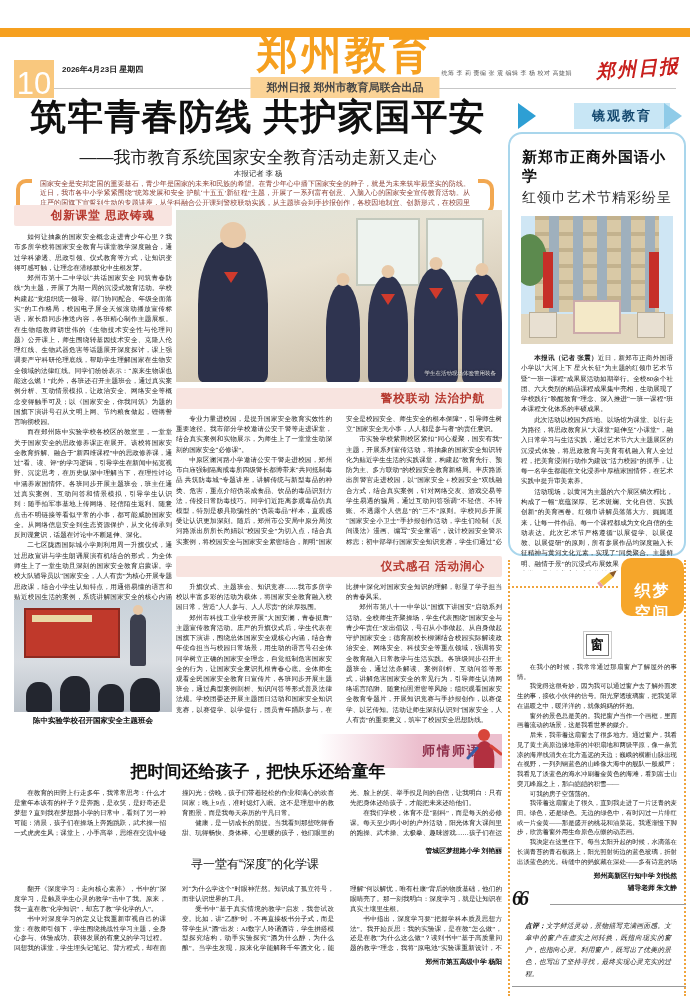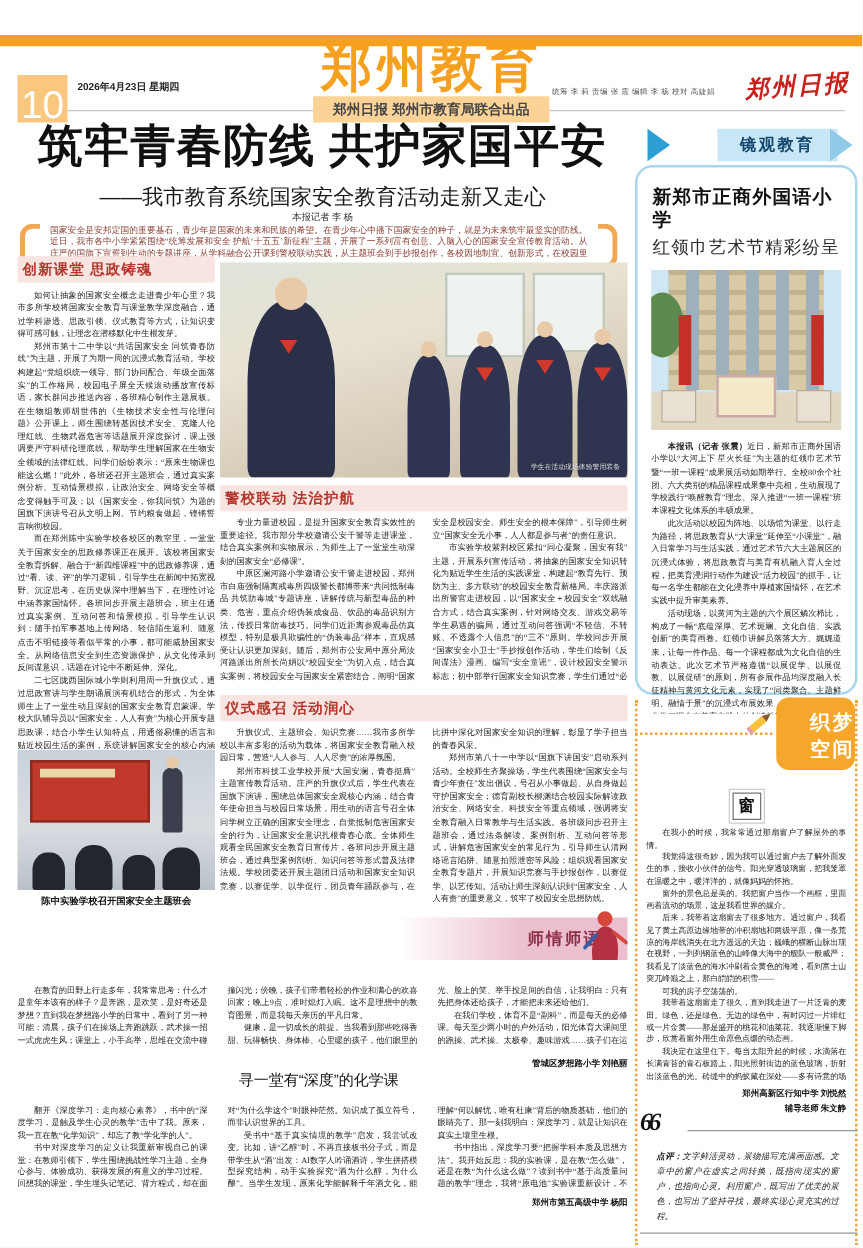--- a/index.html
+++ b/index.html
@@ -24,21 +24,21 @@
   .subhead{position:absolute;left:14px;width:488px;top:146px;text-align:center;font-size:17px;font-weight:normal;
         color:#1a1a1a;font-family:"Liberation Sans",sans-serif;}
   .byline{position:absolute;left:14px;width:488px;top:169px;text-align:center;font-size:7.5px;color:#333;}
   .intro{position:absolute;left:40px;width:430px;top:180px;height:26px;overflow:hidden;font-size:7px;line-height:1.35;
         text-align:justify;color:#8C4036;}
   .bracket{position:absolute;top:179px;width:12px;height:28px;border:4px solid #F2A851;}
   .bracket.l{left:16px;border-right:none;border-radius:10px 0 0 10px;}
   .bracket.r{left:478px;border-left:none;border-radius:0 10px 10px 0;}
   
   .sec-band{background:#F8E4E0;color:#B5362C;font-family:"Liberation Sans",sans-serif;font-weight:bold;
-        font-size:11.5px;text-align:left;padding:3px 4px;border-radius:2px;letter-spacing:1px;}
+        font-size:11.5px;text-align:right;padding:3px 17px;border-radius:2px;letter-spacing:1px;}
   
   .col-left{position:absolute;left:14px;top:205px;width:158px;}
   .col-left .body{margin-top:6px;height:382px;overflow:hidden;font-size:6.6px;line-height:1.56;text-align:justify;color:#222;}
   .para{margin:0;text-indent:2em;}
   .photo-left{position:absolute;left:14px;top:600px;width:158px;height:112px;overflow:hidden;
         background:linear-gradient(180deg,#c9d2da 0%,#d9dde2 55%,#b9c0c8 100%);}
   .pl-screen{position:absolute;left:10px;top:8px;width:92px;height:46px;background:#c0392b;border:2px solid #8e2a20;}
   .pl-screen i{position:absolute;left:6px;top:5px;width:60px;height:7px;background:#e9d8a6;display:block;}
   .pl-teacher{position:absolute;right:26px;top:14px;width:16px;height:52px;background:#3c3f4e;border-radius:7px 7px 2px 2px;}
   .pl-teacher i{position:absolute;left:3px;top:-9px;width:10px;height:10px;border-radius:50%;background:#e8c9a8;display:block;}
@@ -100,21 +100,21 @@
   .sbp-tree{position:absolute;left:-8px;top:18px;width:34px;height:52px;border-radius:50%;background:#5c8a4e;}
   .sbp-stand{position:absolute;bottom:6px;width:26px;height:24px;background:#e8e0d2;border:1px solid #b9ae98;}
   .sbp-board{position:absolute;left:52px;bottom:10px;width:44px;height:30px;background:#f4e9c8;border:2px solid #caa;}
   .sb-body{margin-top:9px;height:218px;overflow:hidden;font-size:6.6px;line-height:1.56;text-align:justify;color:#222;}
   
   .dream-wrap{position:absolute;left:508px;top:560px;width:178px;height:436px;box-sizing:border-box;
         border-left:2px dotted #F0A43C;border-right:2px dotted #F0A43C;}
   .dream-topline{position:absolute;left:508px;top:586px;width:110px;border-top:2px dotted #F0A43C;}
   .dream-badge{position:absolute;left:621px;top:558px;width:63px;height:58px;background:#F6A62B;border-radius:10px;
         color:#fff;font-family:"Liberation Sans",sans-serif;font-weight:900;font-size:16px;line-height:1.35;
-        text-align:right;padding-top:10px;box-sizing:border-box;letter-spacing:2px;}
+        text-align:center;padding-top:22px;box-sizing:border-box;letter-spacing:2px;}
   .pencil{position:absolute;left:594px;top:562px;}
   .essay-title-wrap{position:absolute;left:508px;top:634px;width:178px;text-align:center;}
   .essay-title-char{display:inline-block;border:1px solid #777;outline:1px solid #ccc;outline-offset:2px;
         padding:1px 4px;font-size:13px;font-weight:bold;color:#111;}
   .essay-body{position:absolute;left:517px;top:662px;width:160px;height:204px;overflow:hidden;font-size:6.4px;
         line-height:1.52;text-align:justify;color:#222;}
   .essay-sign{position:absolute;left:517px;top:870px;width:160px;text-align:right;font-size:6.8px;font-weight:bold;line-height:1.7;color:#111;}
   .quote-mark{position:absolute;left:512px;top:888px;font-size:20px;font-weight:900;font-style:italic;
         color:#111;letter-spacing:-3px;line-height:1;}
   .quote-line1{position:absolute;left:550px;top:904px;width:136px;border-top:1px solid #999;}
@@ -213,20 +213,21 @@
   <div class="teacher-band">师情师语</div>
   <div class="artist">
     <svg width="36" height="44" viewBox="0 0 36 44">
       <circle cx="18" cy="9" r="6" fill="#d8453a"></circle>
       <path d="M8 42 C6 26 12 15 18 15 C25 15 30 24 28 42 Z" fill="#b23040"></path>
       <path d="M11 22 L2 32" stroke="#3a5fa8" stroke-width="3" stroke-linecap="round"></path>
       <path d="M25 20 L35 28" stroke="#d8453a" stroke-width="3" stroke-linecap="round"></path>
     </svg>
   </div>
 
+  <div class="art1-title">把时间还给孩子，把快乐还给童年</div>
   <div class="art1-body">
       <p class="para">在教育的田野上行走多年，我常常思考：什么才是童年本该有的样子？是奔跑，是欢笑，是好奇还是梦想？直到我在梦想路小学的日常中，看到了另一种可能：清晨，孩子们在操场上奔跑跳跃，武术操一招一式虎虎生风；课堂上，小手高举，思维在交流中碰撞闪光；傍晚，孩子们带着轻松的作业和满心的欢喜回家；晚上9点，准时熄灯入眠。这不是理想中的教育图景，而是我每天亲历的平凡日常。</p>
       <p class="para">健康，是一切成长的前提。当我看到那些吃得香甜、玩得畅快、身体棒、心里暖的孩子，他们眼里的光、脸上的笑、举手投足间的自信，让我明白：只有先把身体还给孩子，才能把未来还给他们。</p>
       <p class="para">在我们学校，体育不是“副科”，而是每天的必修课。每天至少两小时的户外活动，阳光体育大课间里的跑操、武术操、太极拳、趣味游戏……孩子们在运动中强健体魄，更在一招一式间磨炼意志、学会规则、感受美育。我至今记得那个叫黎明（化名）的孩子。他刚入学时体弱内向，走路总是低着头。自从加入武术社团，他像变了一个人：眼神亮了，声音响了，走路昂首挺胸。他的妈妈对我说：“这份自信，比考100分更让我开心。”那一刻我深深感到，这条路我们走对了。</p>
     </div>
   <div class="art-sign art1-sign">管城区梦想路小学 刘艳丽</div>
 
   <div class="art2-title">寻一堂有“深度”的化学课</div>
   <div class="art2-body">
       <p class="para">翻开《深度学习：走向核心素养》，书中的“深度学习，是触及学生心灵的教学”击中了我。原来，我一直在教“化学知识”，却忘了教“学化学的人”。</p>

